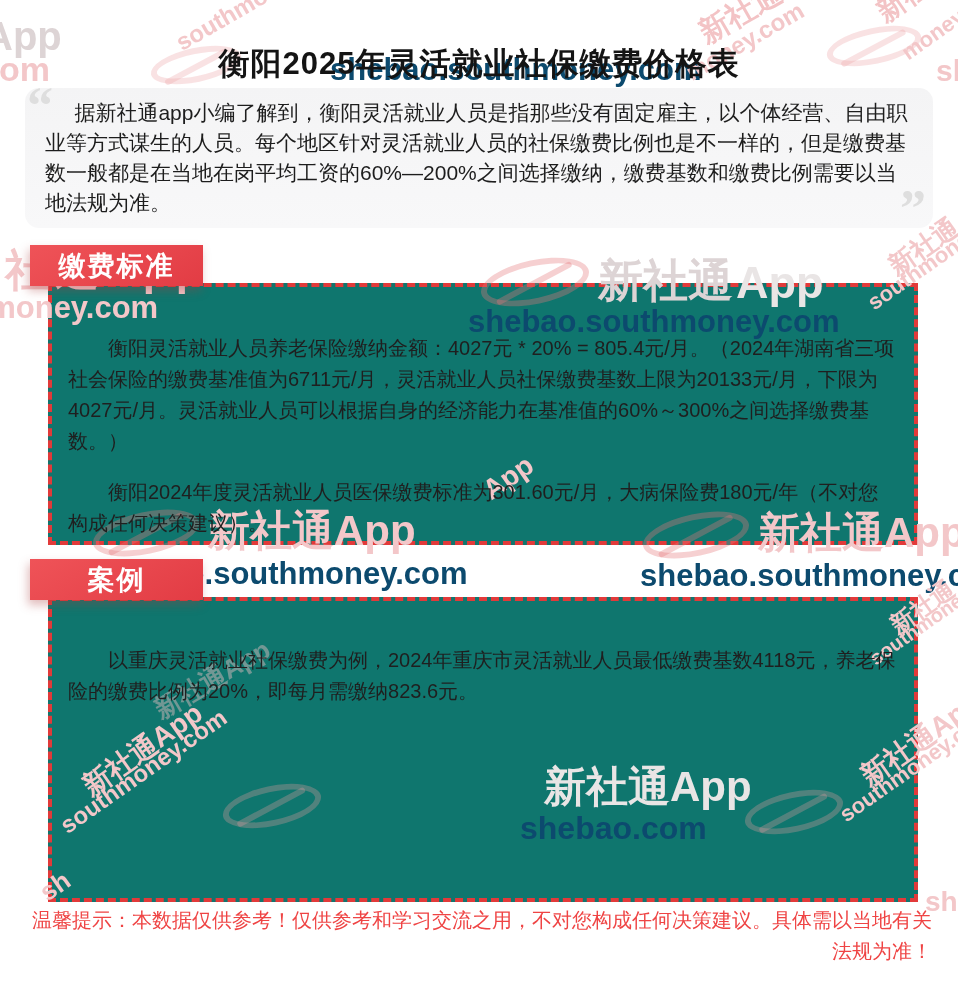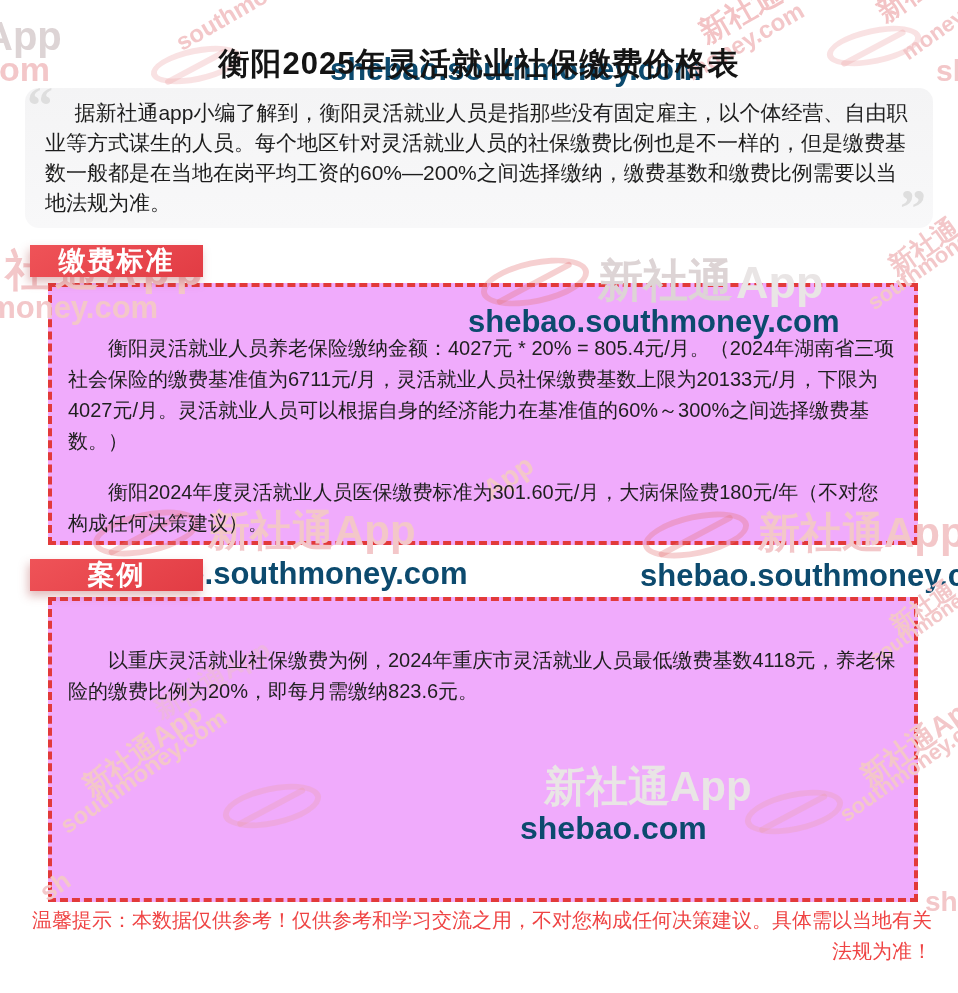--- a/index.html
+++ b/index.html
@@ -21,33 +21,33 @@
   .intro-text{
     position:absolute;left:45px;top:98px;width:868px;
     font-size:21px;line-height:30px;color:#1d1d1d;text-indent:1.4em;z-index:3;
   }
   .quote{position:absolute;font-size:52px;font-weight:bold;color:#dedede;
     line-height:1;z-index:1;font-family:"Liberation Serif", serif;}
   .quote-open{left:27px;top:80px;}
   .quote-close{right:32px;top:183px;}
   
   .sec-label{
-    position:absolute;left:30px;width:173px;height:32px;z-index:3;
+    position:absolute;left:30px;width:173px;height:41px;z-index:3;
     background:linear-gradient(150deg,#ef5358,#e23c44);
     color:#ffffff;font-size:27px;font-weight:bold;
     display:flex;align-items:center;justify-content:center;
     box-shadow:-2px 5px 9px rgba(170,60,60,.35);
     letter-spacing:2px;
   }
   .label-standard{top:245px;}
   .label-case{top:559px;}
   
   .dash-box{
     position:absolute;left:48px;width:870px;box-sizing:border-box;
-    background:#f0abfc;border:4px dashed #e23a3a;
+    background:#0f766e;border:4px dashed #e23a3a;
   }
   .box-standard{top:283px;height:262px;padding:46px 16px 0 16px;}
   .box-case{top:597px;height:305px;padding:44px 16px 0 16px;}
   .dash-box p{
     position:relative;z-index:3;margin:0 0 20px 0;
     font-size:20px;line-height:31px;color:#1f1f1f;text-indent:2em;
   }
   
   .footer-note{
     position:absolute;left:0;top:905px;width:958px;box-sizing:border-box;

